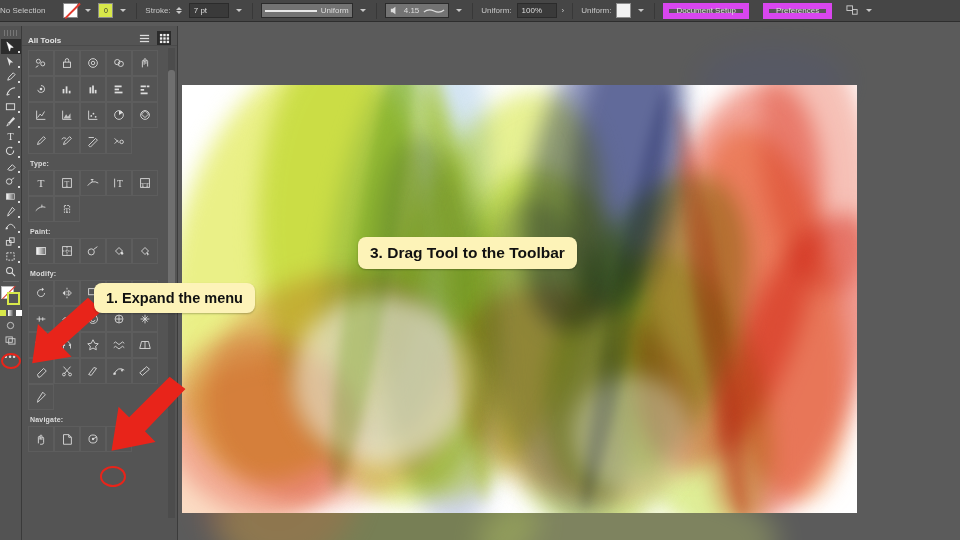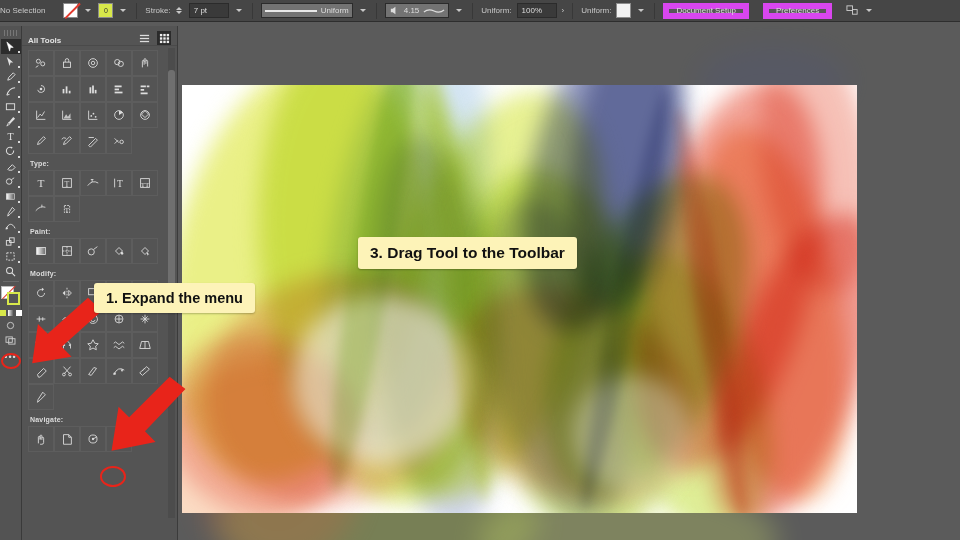--- a/index.html
+++ b/index.html
@@ -174,21 +174,21 @@
     mix-blend-mode: multiply;
   }
   .overflow-art {
     position: absolute; left: 0; top: 0; width: 782px; height: 514px;
     overflow: hidden; pointer-events: none;
   }
   .spill { position: absolute; border-radius: 50%; filter: blur(14px); opacity: .30; }
 
   
   .callout {
-    position: absolute; background: #fdf3b8; border-radius: 3px;
+    position: absolute; background: #fdf3b8; border-radius: 8px;
     color: #111; font-weight: bold; display: flex; align-items: center;
     padding: 0 12px; white-space: nowrap;
     box-shadow: 0 1px 2px rgba(0,0,0,.25);
   }
   #callout1 { left: 94px; top: 283px; height: 30px; font-size: 14.5px; }
   #callout2 { left: 163px; top: 363px; height: 33px; font-size: 15.5px; }
   #callout3 { left: 358px; top: 237px; height: 32px; font-size: 15.5px; }
 
   .arrow { position: absolute; }
   #arrow1 { left: 24px; top: 296px; width: 82px; height: 82px; }

